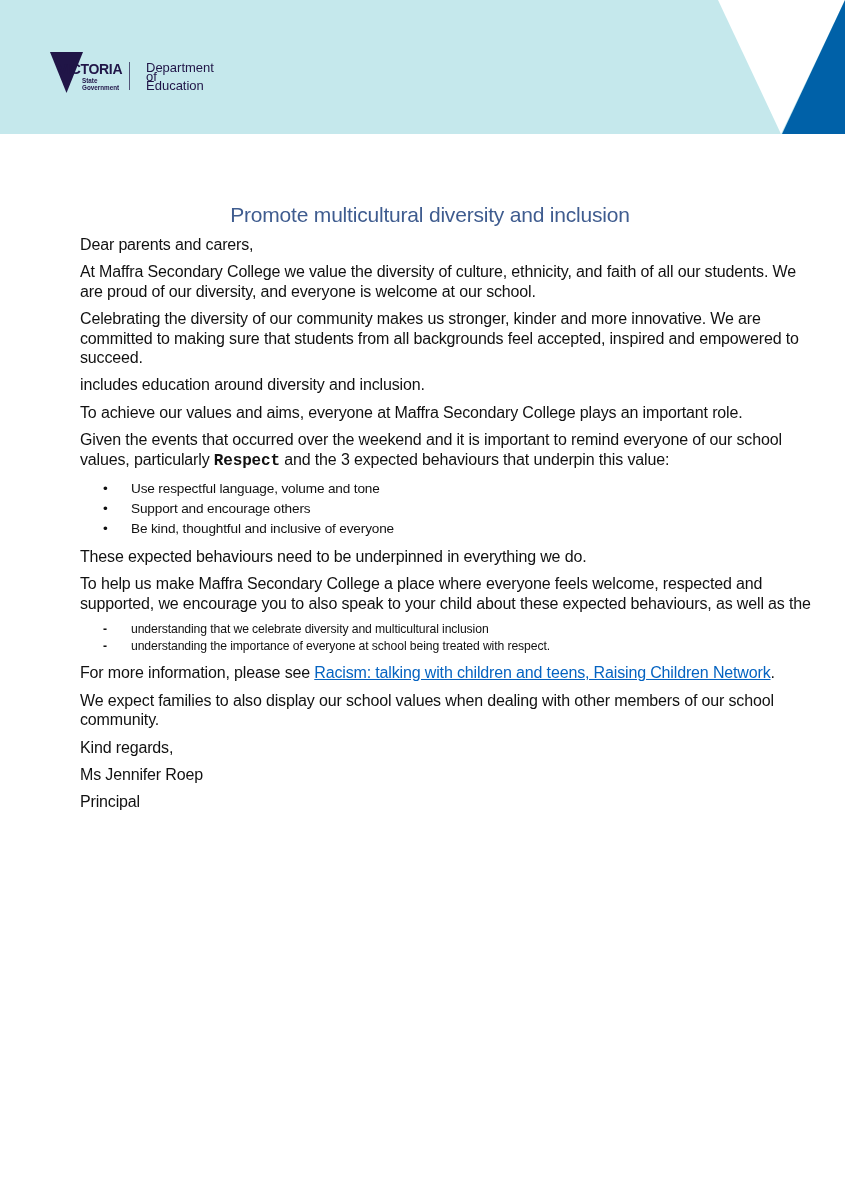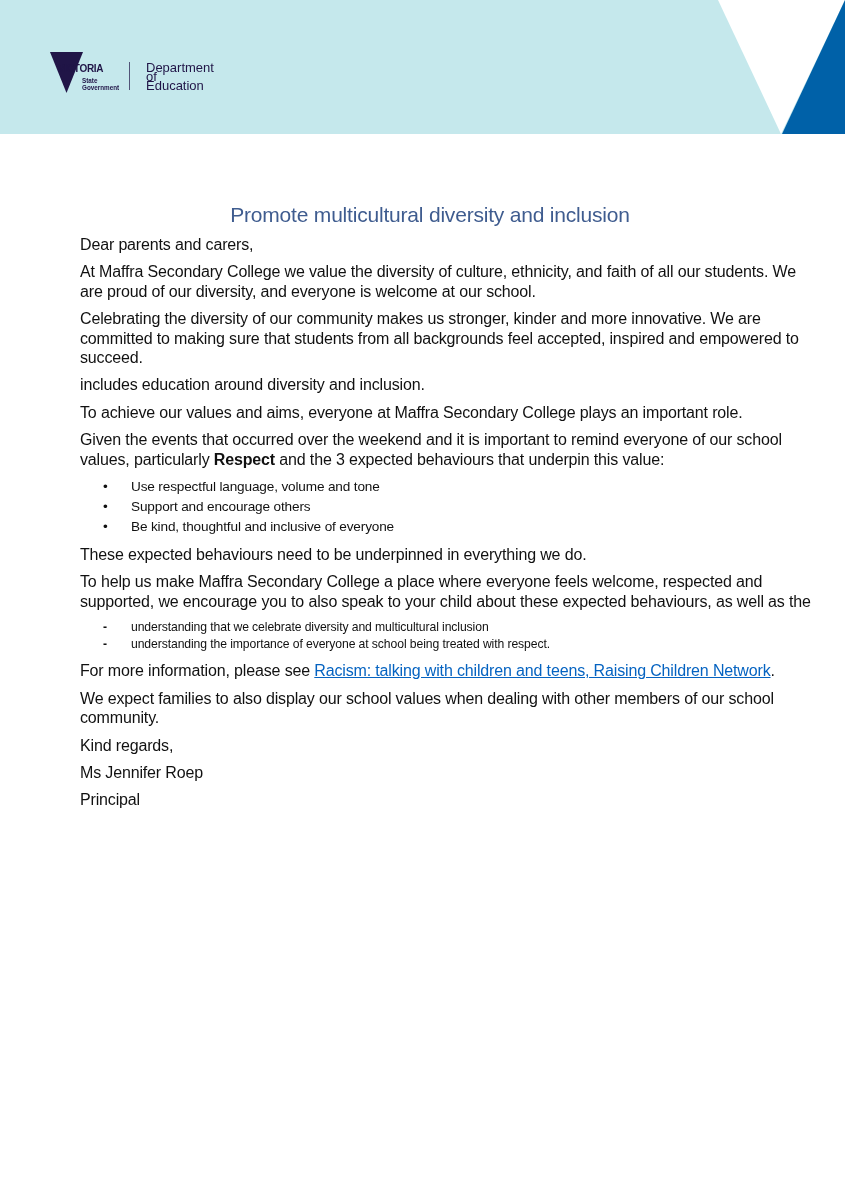--- a/index.html
+++ b/index.html
@@ -2,39 +2,39 @@
 <html><head>
   <meta charset="utf-8">
   <style>
     html, body { margin: 0; padding: 0; background: #ffffff; }
     body { width: 845px; height: 1200px; position: relative; overflow: hidden;
       font-family: "Liberation Sans", "DejaVu Sans", sans-serif; color: #111; }
     .header-band { position: absolute; left: 0; top: 0; width: 845px; height: 134px; background: #c5e8ec; }
     .header-shapes { position: absolute; left: 0; top: 0; }
     .logo { position: absolute; left: 50px; top: 52px; width: 150px; height: 45px; }
     .logo-tri { position: absolute; left: 0; top: 0; }
-    .logo-victoria { position: absolute; left: 8px; top: 10px; font-weight: bold; font-size: 10px;
+    .logo-victoria { position: absolute; left: 8px; top: 10px; font-weight: bold; font-size: 14px;
       color: #201547; letter-spacing: -0.3px; line-height: 14px; }
     .logo-state { position: absolute; left: 32px; top: 25px; font-weight: bold; font-size: 6.3px;
       color: #201547; line-height: 7px; }
     .logo-divider { position: absolute; left: 79px; top: 10px; width: 1px; height: 28px; background: #201547; opacity: 0.7; }
     .logo-dept { position: absolute; left: 96px; top: 11px; font-size: 13px; color: #201547; line-height: 9px; }
 
     .content { position: absolute; left: 80px; top: 201px; width: 700px; }
     .title { font-size: 21px; color: #3f5c8f; line-height: 28px; margin: 0 0 6px 0; font-weight: normal; letter-spacing: -0.2px; text-align: center; }
     p { margin: 0 0 8px 0; font-size: 16px; line-height: 19.4px; letter-spacing: -0.15px; }
     .line { display: block; white-space: nowrap; }
     ul.bullets { list-style: none; margin: 0 0 8px 0; padding: 0; }
     ul.bullets li { position: relative; padding-left: 51px; font-size: 13.6px; line-height: 20px; letter-spacing: -0.15px; white-space: nowrap; }
     ul.bullets li .bul { position: absolute; left: 23px; top: 0; }
     ul.dashes { list-style: none; margin: 0 0 8px 0; padding: 0; }
     ul.dashes li { position: relative; padding-left: 51px; font-size: 12.2px; line-height: 17px; letter-spacing: -0.1px; white-space: nowrap; }
     ul.dashes li .dash { position: absolute; left: 23px; top: 0; font-weight: bold; }
     a.link { color: #0563c1; text-decoration: underline; }
-    b { font-weight: bold; }
+    b { font-weight: bold; font-family: Liberation Mono, monospace; }
     .footer { position: absolute; left: 80px; top: 1202px; font-size: 15px; color: #111; }
     .footer .pnum { font-weight: bold; }
   </style>
 </head>
 <body>
 
 <div class="header-band"></div>
 <svg class="header-shapes" width="845" height="134">
   <polygon points="718,0 845,0 781,134" fill="#ffffff"></polygon>
   <polygon points="845,0 845,134 782,134" fill="#0061a8"></polygon>

